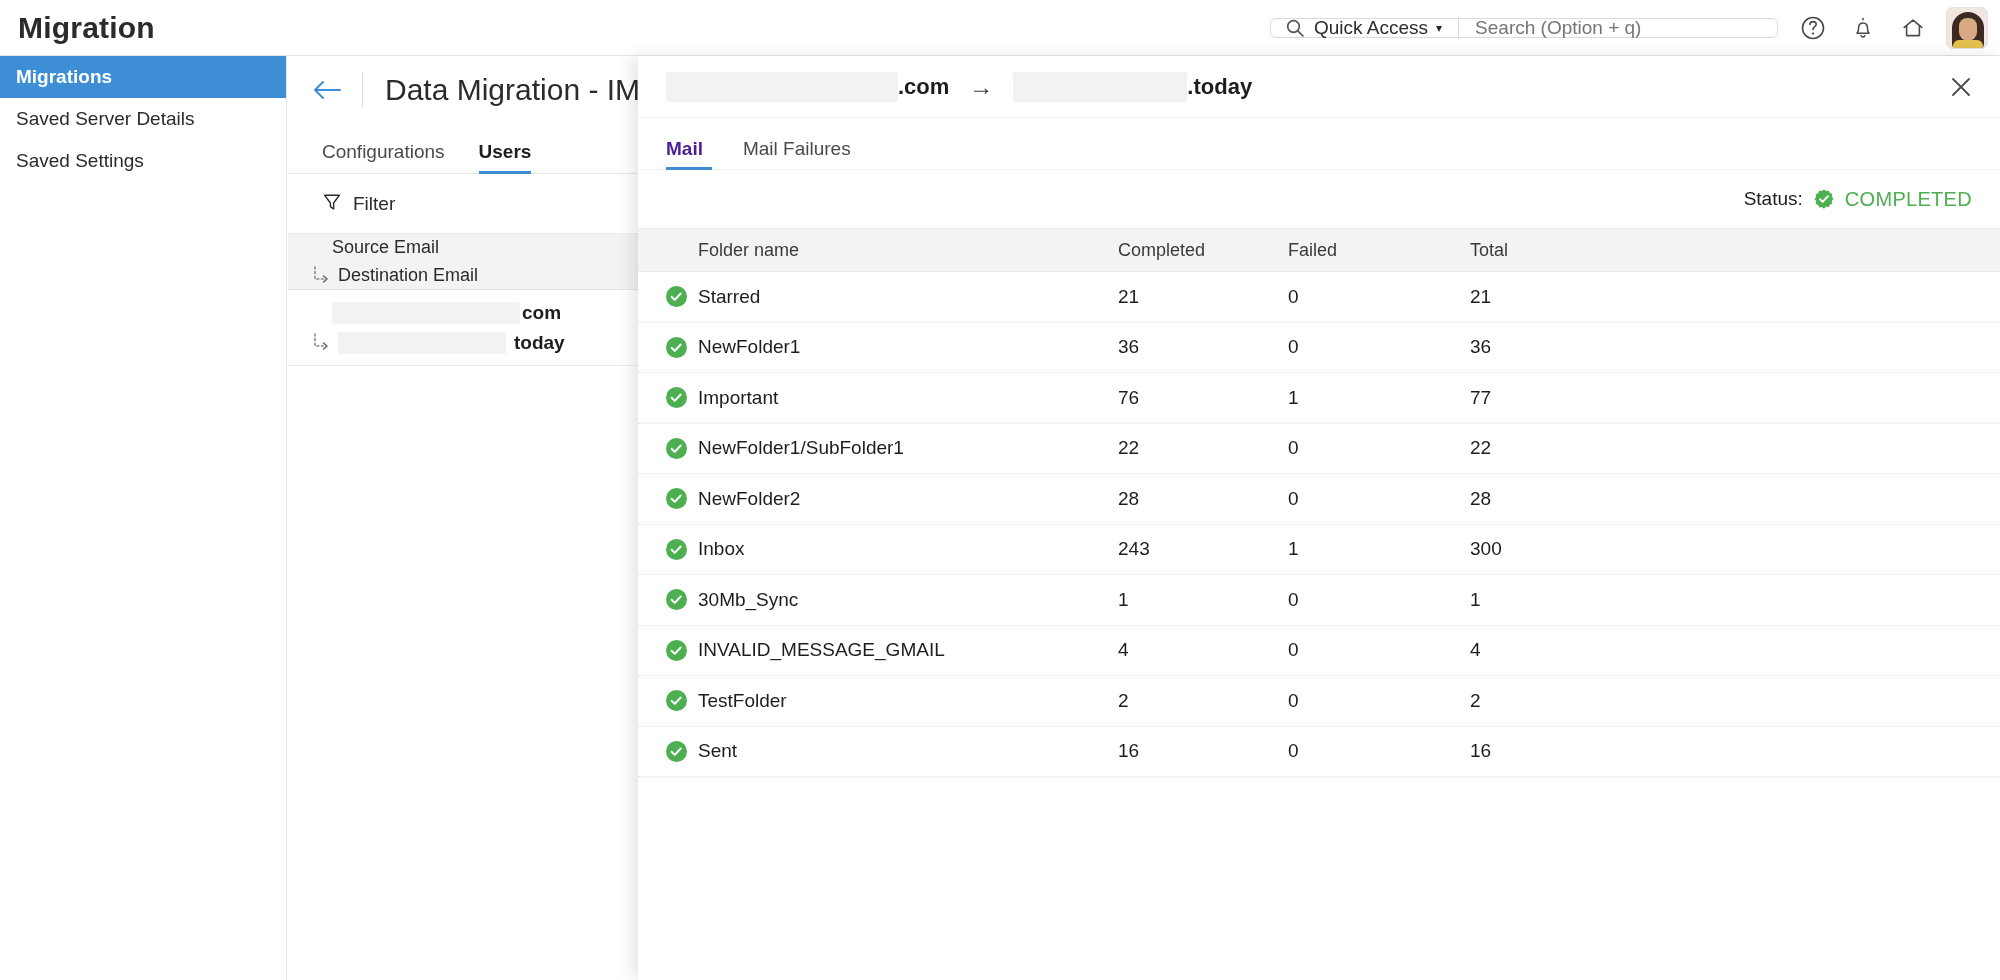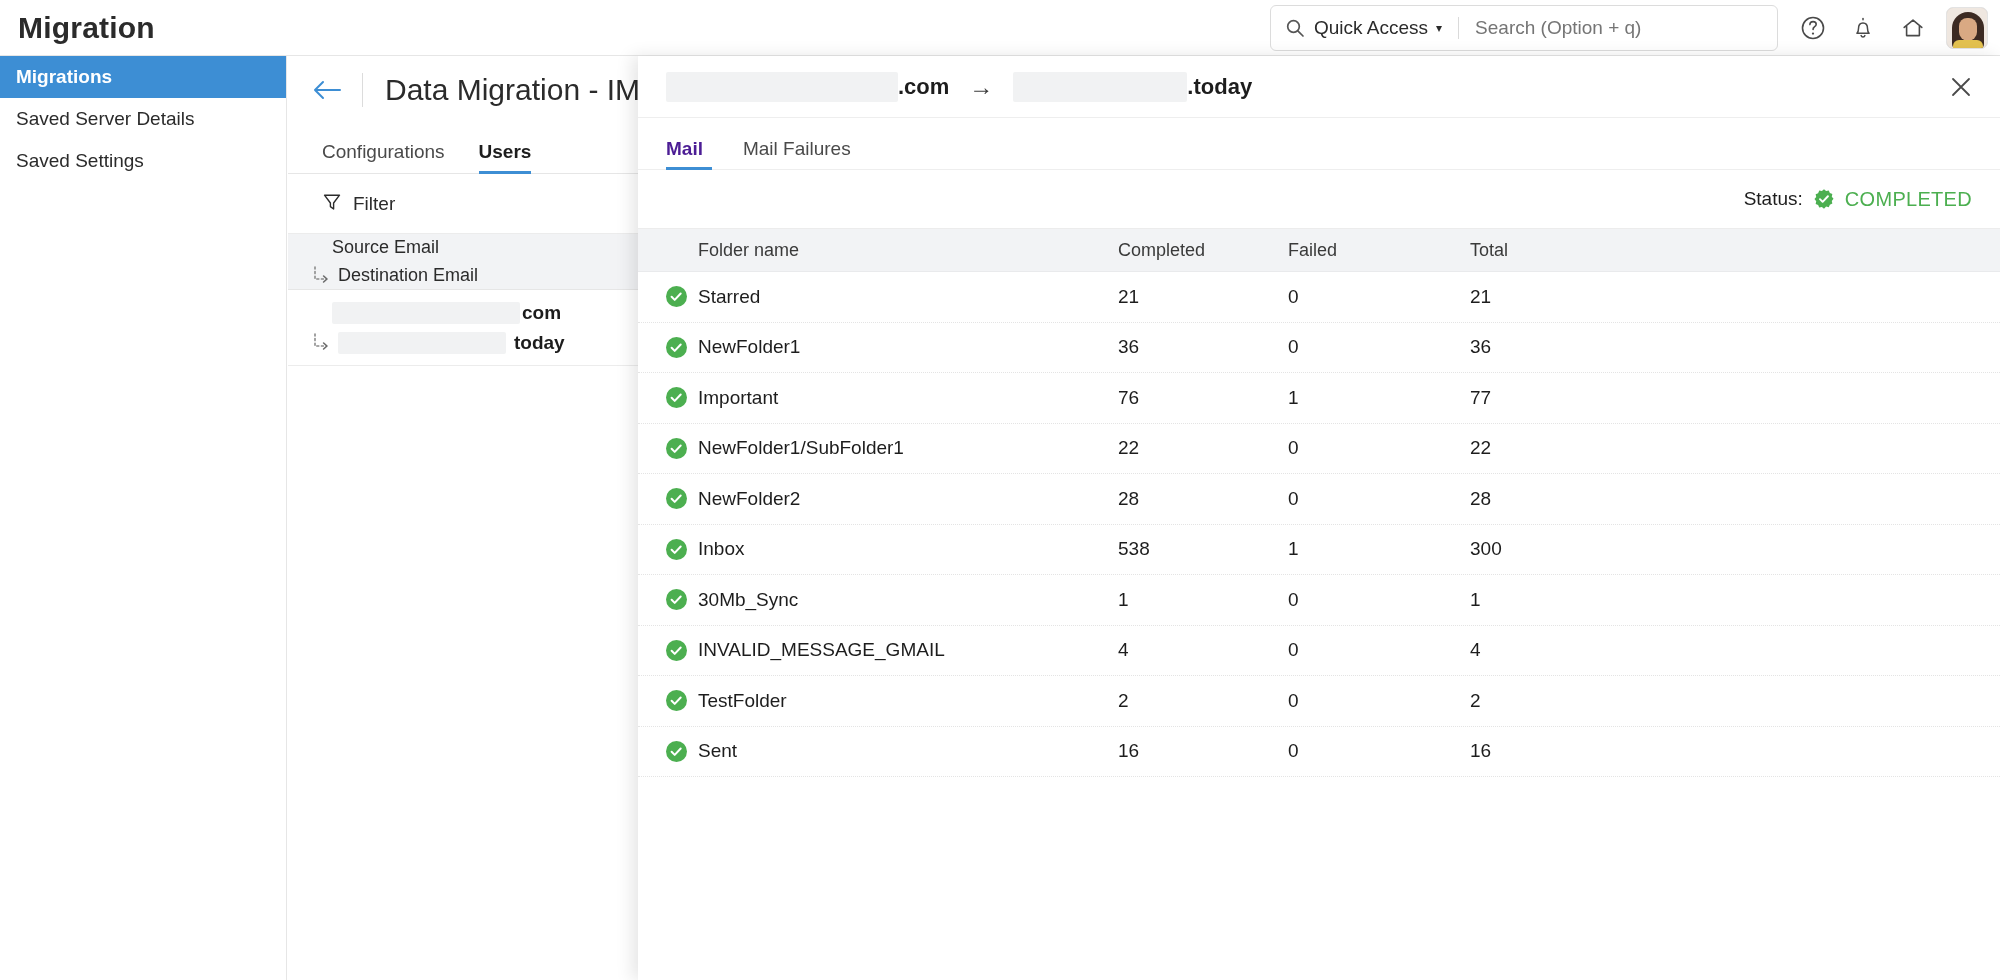--- a/index.html
+++ b/index.html
@@ -20,21 +20,21 @@
   #app-title {
     margin-left: 18px;
     font-size: 30px; font-weight: 700; color: #2b2b2b;
     letter-spacing: .2px;
   }
   #topbar-right {
     position: absolute; right: 12px; top: 0; height: 56px;
     display: flex; align-items: center; gap: 0px;
   }
   #searchbox {
-    width: 508px; height: 46px;
+    width: 508px; height: 20px;
     border: 1px solid #dcdcdc; border-radius: 6px;
     display: flex; align-items: center;
     background: #fff;
     margin-right: 10px;
   }
   #searchbox .mag { margin-left: 14px; display: flex; }
   #qa-label {
     margin-left: 9px; font-size: 19px; color: #2b2b2b; white-space: nowrap;
   }
   #qa-caret { margin-left: 8px; font-size: 12px; color: #2b2b2b; line-height: 1;}
@@ -421,21 +421,21 @@
       <div class="trow">
         <div class="c-icon">
           <span class="ok-wrap" style="display:flex">
             <svg width="21" height="21" viewBox="0 0 21 21">
               <circle cx="10.5" cy="10.5" r="10.5" fill="#4caf50"></circle>
               <path fill="none" stroke="#ffffff" stroke-width="2" stroke-linecap="round" stroke-linejoin="round" d="M5.6 10.8l3.1 3.1 6-6.4"></path>
             </svg>
           </span>
         </div>
         <div class="c-name">Inbox</div>
-        <div class="c-comp">538</div>
+        <div class="c-comp">243</div>
         <div class="c-fail">1</div>
         <div class="c-total">300</div>
       </div>
       <div class="trow">
         <div class="c-icon">
           <span class="ok-wrap" style="display:flex">
             <svg width="21" height="21" viewBox="0 0 21 21">
               <circle cx="10.5" cy="10.5" r="10.5" fill="#4caf50"></circle>
               <path fill="none" stroke="#ffffff" stroke-width="2" stroke-linecap="round" stroke-linejoin="round" d="M5.6 10.8l3.1 3.1 6-6.4"></path>
             </svg>

